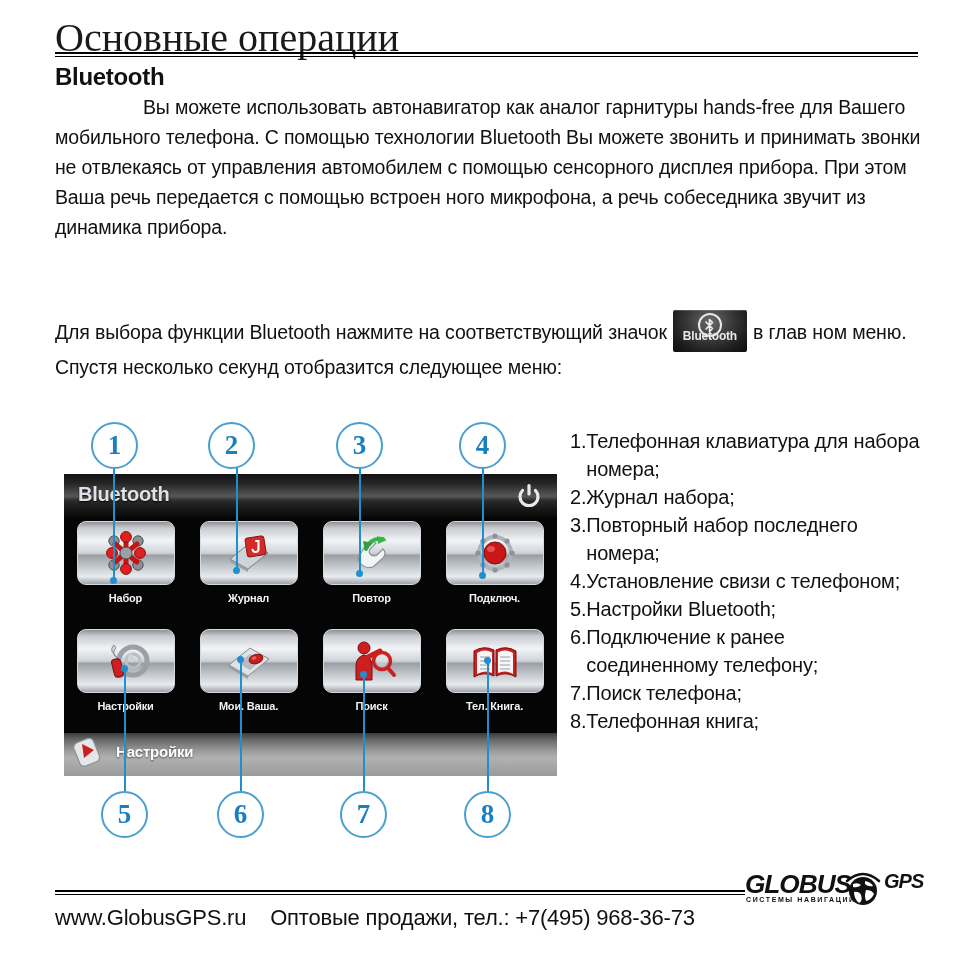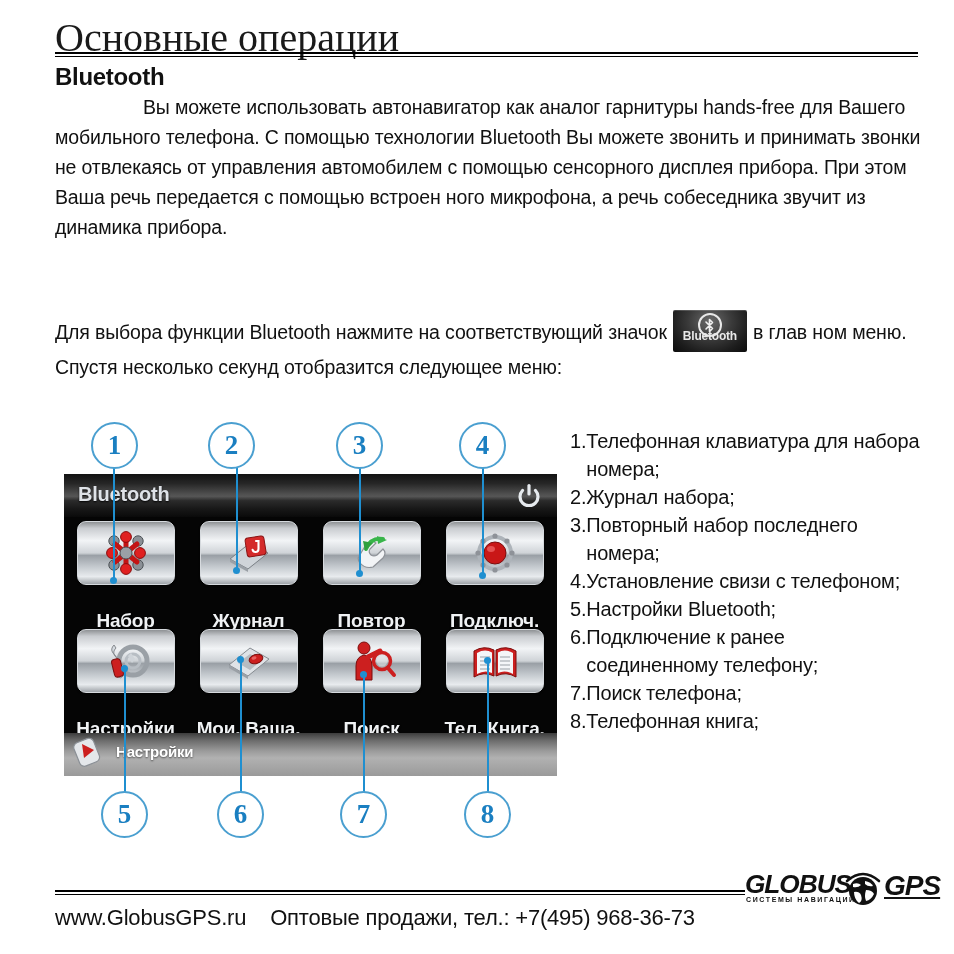--- a/index.html
+++ b/index.html
@@ -181,22 +181,22 @@
     position: relative;
     overflow: hidden;
   }
   .tile .glyph {
     position: absolute;
     left: 50%; top: 50%;
     transform: translate(-50%, -50%);
     width: 50px; height: 44px;
   }
   .cell-label {
-    margin-top: 25px;
-    font-size: 19px;
+    margin-top: 7px;
+    font-size: 11px;
     font-weight: bold;
     color: #f0f2f4;
     text-shadow: 0 1px 2px #000;
     letter-spacing: -0.2px;
   }
 
   .device-statusbar {
     position: absolute;
     left: 0; right: 0;
     top: 259px;
@@ -331,26 +331,25 @@
   .logo-globe {
     position: absolute;
     left: 96px;
     top: 0px;
     width: 44px;
     height: 44px;
   }
   .logo-gps {
     position: absolute;
     left: 139px; top: 5px;
-    font-size: 28px;
+    font-size: 20px;
     font-weight: bold;
     font-style: italic;
     letter-spacing: -1px;
     color: #111;
-    text-decoration: underline;
   }
 </style>
 </head>
 <body>
 
 <div class="page">
 
   <div class="chapter-title">Основные операции</div>
   <div class="rule-double">
     <div class="r1"></div>

